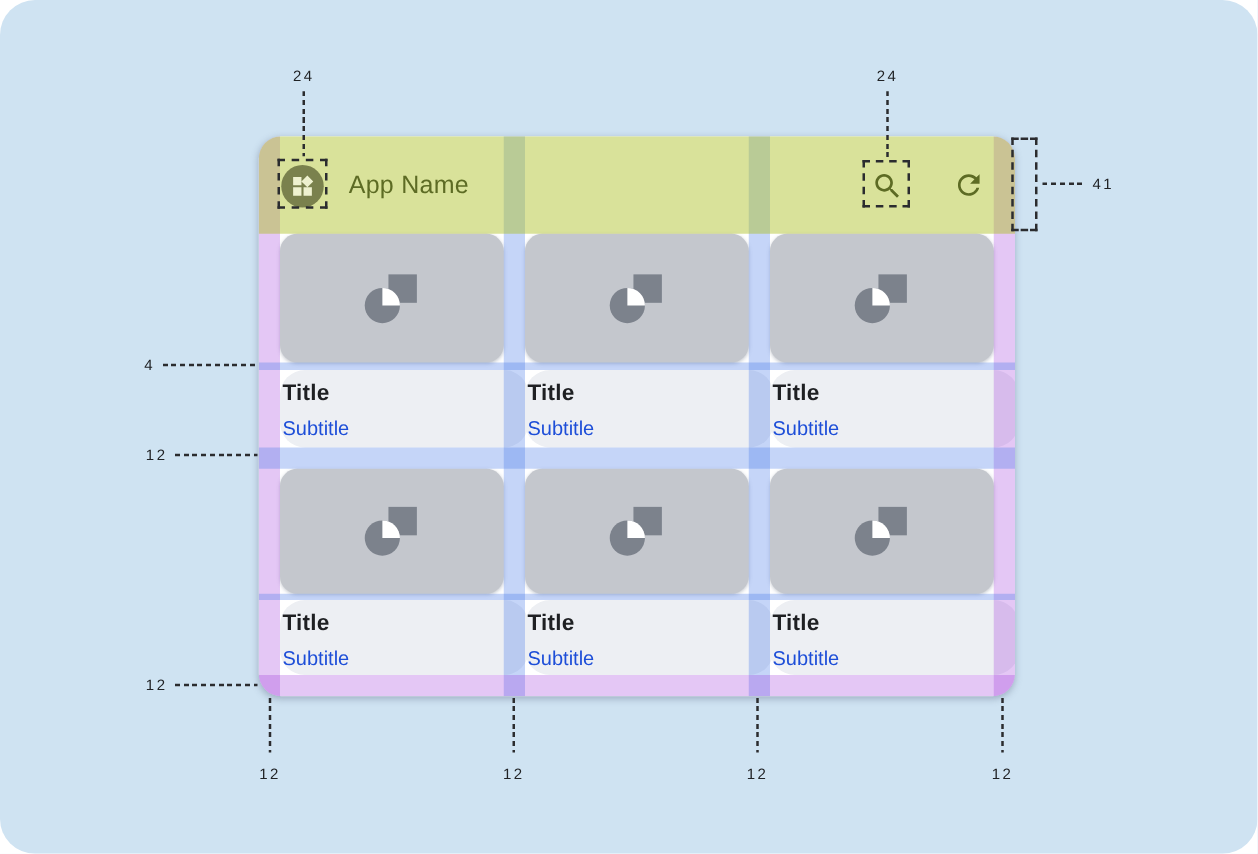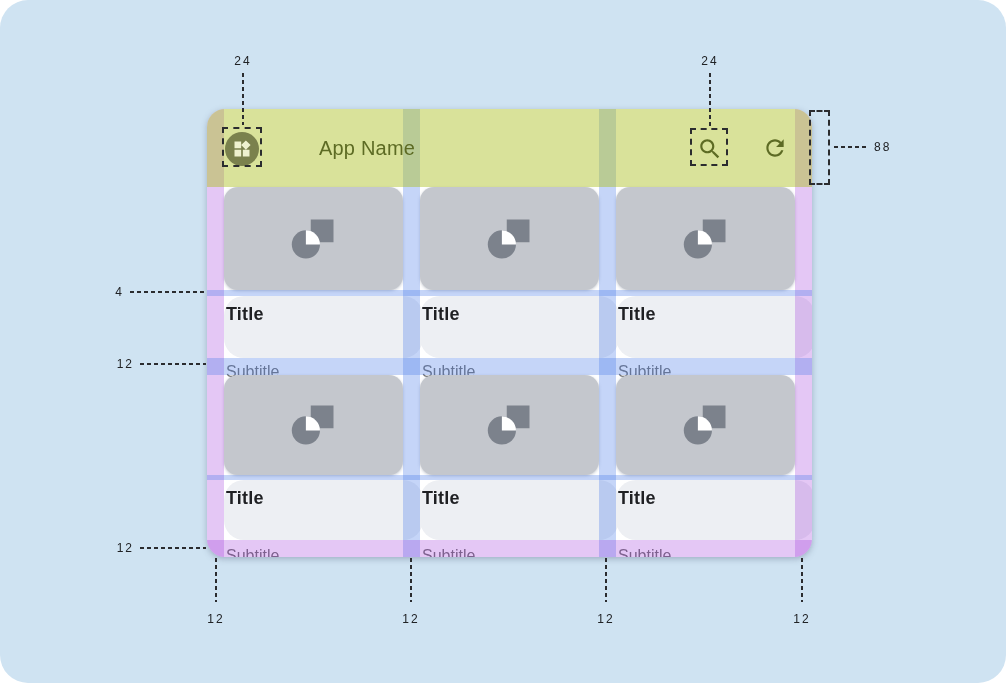--- a/index.html
+++ b/index.html
@@ -8,34 +8,34 @@
 
   
   .mock{position:absolute;left:207px;top:109px;width:605px;height:448px;background:#ffffff;
         border-radius:18px;overflow:hidden;box-shadow:0 2px 6px rgba(70,80,110,0.35);}
   .abs{position:absolute;}
 
   .card-img{position:absolute;width:179px;background:#c4c7cd;border-radius:14px;
             display:flex;align-items:center;justify-content:center;box-shadow:0 1px 3px rgba(90,100,120,0.35);}
   .card-txt{position:absolute;width:199px;background:#edeff3;padding:4px 0 0 2px;box-sizing:border-box;border-radius:20px;}
   .card-title{font-size:18px;font-weight:700;color:#1f2023;line-height:29px;letter-spacing:0.2px;}
-  .card-sub{font-size:16px;font-weight:400;color:#737373;line-height:29px;margin-top:28px;}
+  .card-sub{font-size:16px;font-weight:400;color:#1d4ed8;line-height:29px;}
 
   
   .ov-margin{background:rgba(155,48,217,0.27);}
   .ov-gutter{background:rgba(74,125,232,0.32);}
   .ov-band-blue{background:rgba(74,125,232,0.32);}
   .ov-band-purple{background:rgba(155,48,217,0.27);}
   .ov-appbar{background:rgba(170,191,32,0.45);}
 
   
   .logo-circle{position:absolute;left:18px;top:23px;width:34px;height:34px;border-radius:50%;
                background:#7a814d;display:flex;align-items:center;justify-content:center;}
   .app-name{position:absolute;left:72px;top:0;height:78px;display:flex;align-items:center;
-            font-size:20px;font-weight:500;color:#5d6b24;letter-spacing:0.2px;margin-left:40px;}
+            font-size:20px;font-weight:500;color:#5d6b24;letter-spacing:0.2px;}
   .bar-btn{position:absolute;width:26px;height:26px;display:flex;align-items:center;justify-content:center;cursor:pointer;}
 
   
   .mlabel{position:absolute;font-size:12px;color:#202225;letter-spacing:2px;line-height:18px;}
   .hdash{position:absolute;height:2px;background:repeating-linear-gradient(to right,#2b2c2f 0,#2b2c2f 4px,transparent 4px,transparent 7px);}
   .vdash{position:absolute;width:2px;background:repeating-linear-gradient(to bottom,#2b2c2f 0,#2b2c2f 4px,transparent 4px,transparent 7px);}
   .dbox{position:absolute;border:2px dashed #2b2c2f;box-sizing:border-box;background:transparent;}
 </style>
 </head>
 <body>
@@ -163,21 +163,21 @@
   <div class="dbox" style="left:222px;top:127px;width:40px;height:40px;"></div>
   <div class="dbox" style="left:690px;top:128px;width:38px;height:38px;"></div>
 
   <div class="mlabel" style="left:223px;top:52px;width:40px;text-align:center;">24</div>
   <div class="vdash" style="left:242px;top:73px;height:52px;"></div>
   <div class="mlabel" style="left:690px;top:52px;width:40px;text-align:center;">24</div>
   <div class="vdash" style="left:709px;top:73px;height:53px;"></div>
 
   <div class="dbox" style="left:809px;top:110px;width:21px;height:75px;"></div>
   <div class="hdash" style="left:834px;top:146px;width:34px;"></div>
-  <div class="mlabel" style="left:874px;top:138px;">88</div>
+  <div class="mlabel" style="left:874px;top:138px;">41</div>
 
   <div class="mlabel" style="left:90px;top:283px;width:34px;text-align:right;">4</div>
   <div class="hdash" style="left:130px;top:291px;width:76px;"></div>
 
   <div class="mlabel" style="left:96px;top:355px;width:38px;text-align:right;">12</div>
   <div class="hdash" style="left:140px;top:363px;width:66px;"></div>
 
   <div class="mlabel" style="left:96px;top:539px;width:38px;text-align:right;">12</div>
   <div class="hdash" style="left:140px;top:547px;width:66px;"></div>
 

